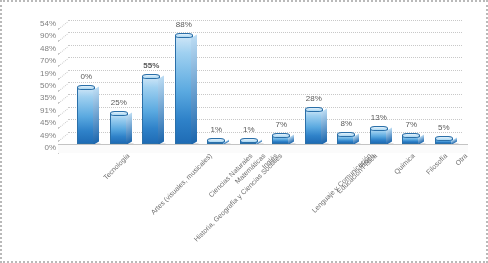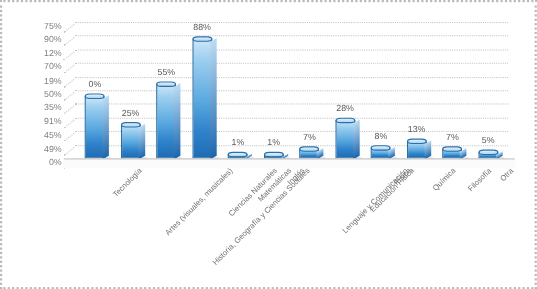--- a/index.html
+++ b/index.html
@@ -54,23 +54,23 @@
   .cat{position:absolute;top:0;white-space:nowrap;font-size:7px;
        color:#6f6f6f;transform-origin:right top;
        transform:rotate(-45deg);text-align:right;}
 </style>
 </head>
 <body>
 
 <div id="frame">
 
   <div id="yaxis">
-      <div class="ytick" style="top: 6px;">75%</div>
+      <div class="ytick" style="top: 6px;">54%</div>
       <div class="ytick" style="top: 18.4px;">90%</div>
-      <div class="ytick" style="top: 30.8px;">12%</div>
+      <div class="ytick" style="top: 30.8px;">48%</div>
       <div class="ytick" style="top: 43.2px;">70%</div>
       <div class="ytick" style="top: 55.6px;">19%</div>
       <div class="ytick" style="top: 68px;">50%</div>
       <div class="ytick" style="top: 80.4px;">35%</div>
       <div class="ytick" style="top: 92.8px;">91%</div>
       <div class="ytick" style="top: 105.2px;">45%</div>
       <div class="ytick" style="top: 117.6px;">49%</div>
       <div class="ytick" style="top: 130px;">0%</div>
     </div>
 
@@ -116,21 +116,21 @@
             <div class="cap"></div>
           </div>
           <div class="datalabel" style="bottom: 37px; left: -4.75px;">25%</div>
         </div>
         <div class="bar-slot" style="left: 77px; width: 32.5px;">
           <div class="shadow"></div>
           <div class="bar" style="height: 68.2px; left: 7.25px;">
             <div class="side"></div>
             <div class="cap"></div>
           </div>
-          <div class="datalabel" style="bottom: 74.2px; left: -4.75px;">55%</div>
+          <div class="datalabel" style="bottom: 74.2px; left: -4.75px; font-weight: bold;">55%</div>
         </div>
         <div class="bar-slot" style="left: 109.5px; width: 32.5px;">
           <div class="shadow"></div>
           <div class="bar" style="height: 109.12px; left: 7.25px;">
             <div class="side"></div>
             <div class="cap"></div>
           </div>
           <div class="datalabel" style="bottom: 115.12px; left: -4.75px;">88%</div>
         </div>
         <div class="bar-slot" style="left: 142px; width: 32.5px;">

